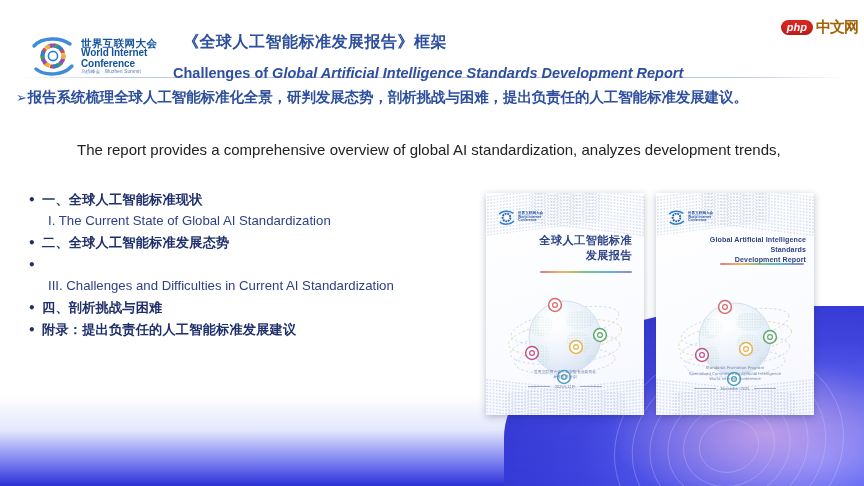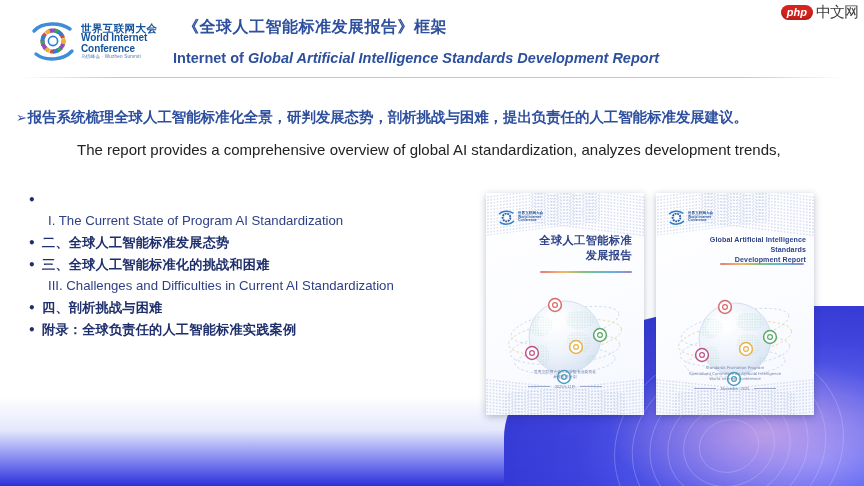--- a/index.html
+++ b/index.html
@@ -11,47 +11,47 @@
   .deco-bottom{position:absolute;left:0;bottom:0;width:864px;height:90px;
      background:linear-gradient(to bottom,rgba(255,255,255,0) 0%,rgba(206,212,250,0.55) 38%,rgba(96,102,236,0.92) 78%,rgba(44,48,214,1) 100%);}
   .deco-corner{position:absolute;right:-60px;bottom:-40px;width:420px;height:220px;
      background:
        radial-gradient(ellipse at 62% 58%, rgba(255,190,220,0.55) 0%, rgba(255,190,220,0) 42%),
        radial-gradient(ellipse at 75% 70%, rgba(120,130,255,0.95) 0%, rgba(60,64,220,0.98) 55%, rgba(40,44,200,1) 100%);
      border-radius:60% 0 0 0;filter:blur(0.3px);}
   .deco-rings{position:absolute;right:10px;bottom:-10px;width:300px;height:170px;opacity:.45;}
 
   
-  .header{position:absolute;left:0;top:0;width:864px;height:80px;}
+  .header{position:absolute;left:0;top:15px;width:864px;height:80px;}
   .hdr-rule{position:absolute;left:20px;top:77px;width:824px;height:1px;
      background:linear-gradient(to right,rgba(40,70,160,0.0),rgba(40,70,160,0.30) 12%,rgba(40,70,160,0.30) 88%,rgba(40,70,160,0));}
 
   .logo{position:absolute;left:30px;top:17px;width:150px;height:48px;display:flex;align-items:center;gap:5px;}
   .logo-mark{position:relative;width:46px;height:46px;flex:0 0 46px;}
   .logo-txt{display:flex;flex-direction:column;justify-content:center;line-height:1.02;}
   .logo-cn{font-size:10.5px;font-weight:bold;color:#13539c;letter-spacing:.4px;
       font-family:"DejaVu Sans","Liberation Sans",sans-serif;}
   .logo-en1{font-size:10px;font-weight:bold;color:#13539c;letter-spacing:-0.1px;}
   .logo-en2{font-size:10px;font-weight:bold;color:#13539c;letter-spacing:-0.1px;}
   .logo-sub{font-size:4.6px;color:#4a76b8;letter-spacing:.2px;margin-top:1px;white-space:nowrap;}
 
   .title-cn{position:absolute;left:183px;top:17px;font-size:16px;font-weight:bold;color:#2d4f9e;
       font-family:"DejaVu Sans","Liberation Sans",sans-serif;letter-spacing:.5px;white-space:nowrap;}
   .title-en{position:absolute;left:173px;top:50px;font-size:14.5px;font-weight:bold;color:#2d4f9e;white-space:nowrap;}
   .title-en i{font-style:italic;}
 
   .watermark{position:absolute;right:6px;top:3px;display:flex;align-items:center;gap:3px;}
   .wm-php{background:#d8241f;color:#fff;font-size:11px;font-weight:bold;font-style:italic;
       border-radius:9px;padding:1px 6px 2px 6px;line-height:12px;box-shadow:inset 0 -3px 4px rgba(0,0,0,.18);}
-  .wm-cn{font-size:15px;font-weight:normal;color:#404040;letter-spacing:-1px;
+  .wm-cn{font-size:15px;font-weight:bold;color:#a16207;letter-spacing:-1px;
       font-family:"DejaVu Sans","Liberation Sans",sans-serif;}
 
   
   .lead-cn{position:absolute;left:16px;top:88px;width:836px;font-size:14.5px;font-weight:bold;
-      color:#2d4f9e;font-family:"DejaVu Sans","Liberation Sans",sans-serif;white-space:nowrap;letter-spacing:-0.1px;margin-top:20px;}
+      color:#2d4f9e;font-family:"DejaVu Sans","Liberation Sans",sans-serif;white-space:nowrap;letter-spacing:-0.1px;}
   .lead-cn .arrow{color:#2d4f9e;font-size:13px;margin-right:1px;}
   .lead-en{position:absolute;left:36px;top:135px;width:790px;font-size:15px;color:#222;line-height:2.0;margin-left:41px;}
 
   
   .outline{position:absolute;left:22px;top:190px;width:455px;}
   .o-item{margin-bottom:2px;}
   .o-cn{display:flex;align-items:flex-start;font-size:13.2px;font-weight:bold;color:#1f2f6b;
       font-family:"DejaVu Sans","Liberation Sans",sans-serif;line-height:20px;letter-spacing:.2px;}
   .o-bullet{width:20px;flex:0 0 20px;text-align:center;color:#1f2f6b;font-size:12px;line-height:20px;}
   .o-en{margin-left:26px;font-size:13.2px;color:#2d3f86;line-height:21px;}
@@ -148,67 +148,67 @@
       <div class="logo-txt">
         <span class="logo-cn">世界互联网大会</span>
         <span class="logo-en1">World Internet</span>
         <span class="logo-en2">Conference</span>
         <span class="logo-sub">乌镇峰会 · Wuzhen Summit</span>
       </div>
     </div>
 
     <div class="title-cn">《全球人工智能标准发展报告》框架</div>
     <div class="title-en">
-      <span>Internet of </span><i>Global Artificial Intelligence Standards Development Report</i>
+      <span>Challenges of </span><i>Global Artificial Intelligence Standards Development Report</i>
     </div>
   </div>
   <div class="hdr-rule"></div>
 
   <div class="lead-cn">
     <span class="arrow">➢</span><span>报告系统梳理全球人工智能标准化全景，研判发展态势，剖析挑战与困难，提出负责任的人工智能标准发展建议。</span>
   </div>
   <div class="lead-en">
     <div>The report provides a comprehensive overview of global AI standardization, analyzes development trends,</div>
   </div>
 
   <div class="outline">
 
     <div class="o-item">
       <div class="o-cn">
         <span class="o-bullet">•</span>
-      </div>
-      <div class="o-en">I. The Current State of Program AI Standardization</div>
+        <span>一、全球人工智能标准现状</span>
+      </div>
+      <div class="o-en">I. The Current State of Global AI Standardization</div>
     </div>
 
     <div class="o-item">
       <div class="o-cn">
         <span class="o-bullet">•</span>
         <span>二、全球人工智能标准发展态势</span>
       </div>
     </div>
 
     <div class="o-item">
       <div class="o-cn">
         <span class="o-bullet">•</span>
-        <span>三、全球人工智能标准化的挑战和困难</span>
       </div>
       <div class="o-en">III. Challenges and Difficulties in Current AI Standardization</div>
     </div>
 
     <div class="o-item">
       <div class="o-cn">
         <span class="o-bullet">•</span>
         <span>四、剖析挑战与困难</span>
       </div>
     </div>
 
     <div class="o-item">
       <div class="o-cn">
         <span class="o-bullet">•</span>
-        <span>附录：全球负责任的人工智能标准实践案例</span>
+        <span>附录：提出负责任的人工智能标准发展建议</span>
       </div>
     </div>
 
   </div>
 
   <div class="cover cover-a">
     <div class="cover-bg"></div>
     <div class="cv-dots tl"></div>
     <div class="cv-dots tr"></div>
     <div class="cv-dots bl"></div>

